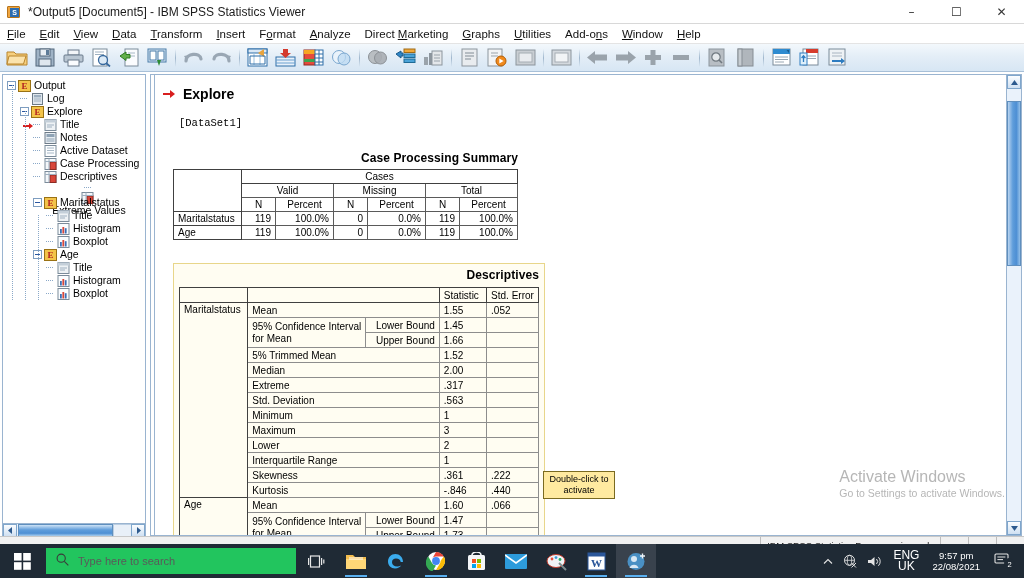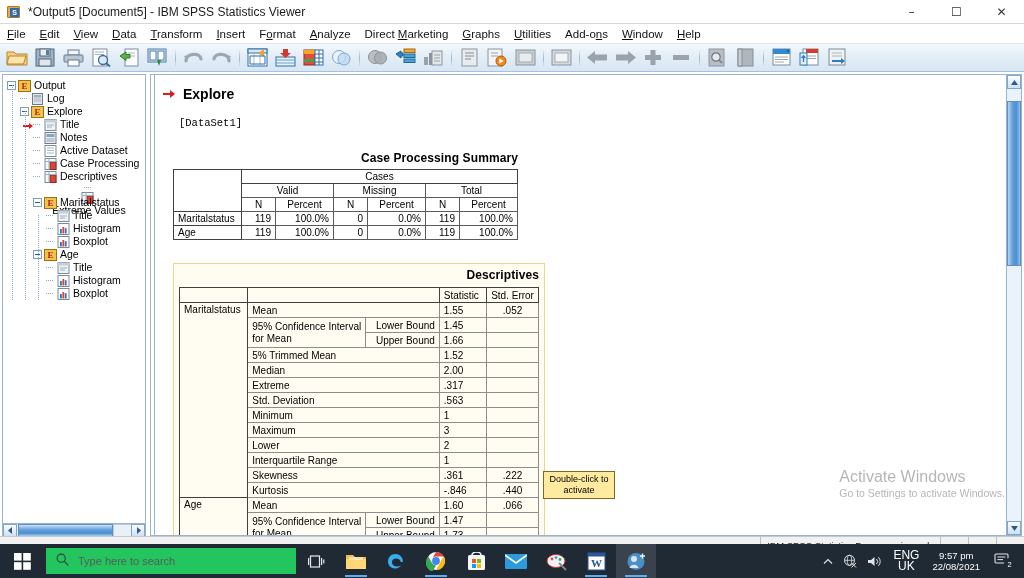--- a/index.html
+++ b/index.html
@@ -146,21 +146,21 @@
     position:absolute; left:22px; top:188px; width:372px;
     border:1px solid #e8d68a; background:#fffdf2; padding:4px 5px 5px 5px;
   }
   .desc-wrap .tbl-title { margin-bottom: 5px; }
   table.desc { width:100%; border-collapse:collapse; font-size:10px; }
   table.desc td {
     border:1px solid #8d8d8d; padding:1px 4px; height:15px; white-space:nowrap;
   }
   table.desc td.outer { border-color:#404040; }
   .col-stat { width:52px; text-align:left; }
-  .col-err  { width:52px; text-align:center; }
+  .col-err  { width:52px; text-align:left; }
 
   .tooltip {
     position:absolute; left:392px; top:396px; width:72px;
     background:#ffeaa0; border:1px solid #7a6a20; color:#000;
     font-size:9px; line-height:11px; text-align:center; padding:2px 2px;
     z-index: 40;
   }
 
   .activate-wm {
     position:absolute; right:16px; bottom:34px; text-align:left; color:#b6b6b6;

